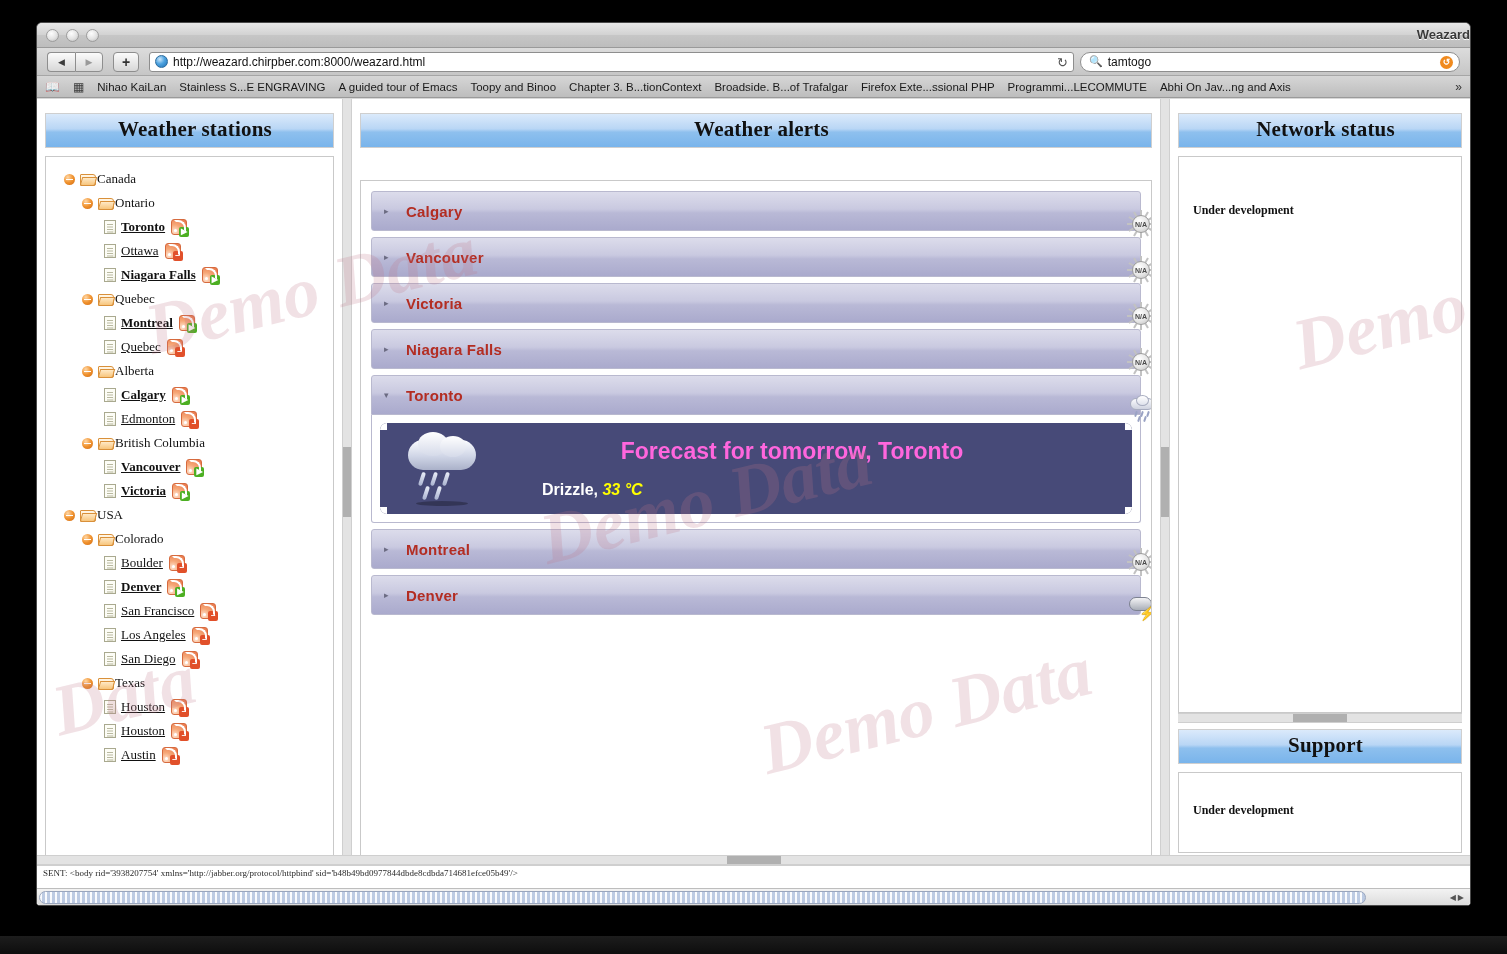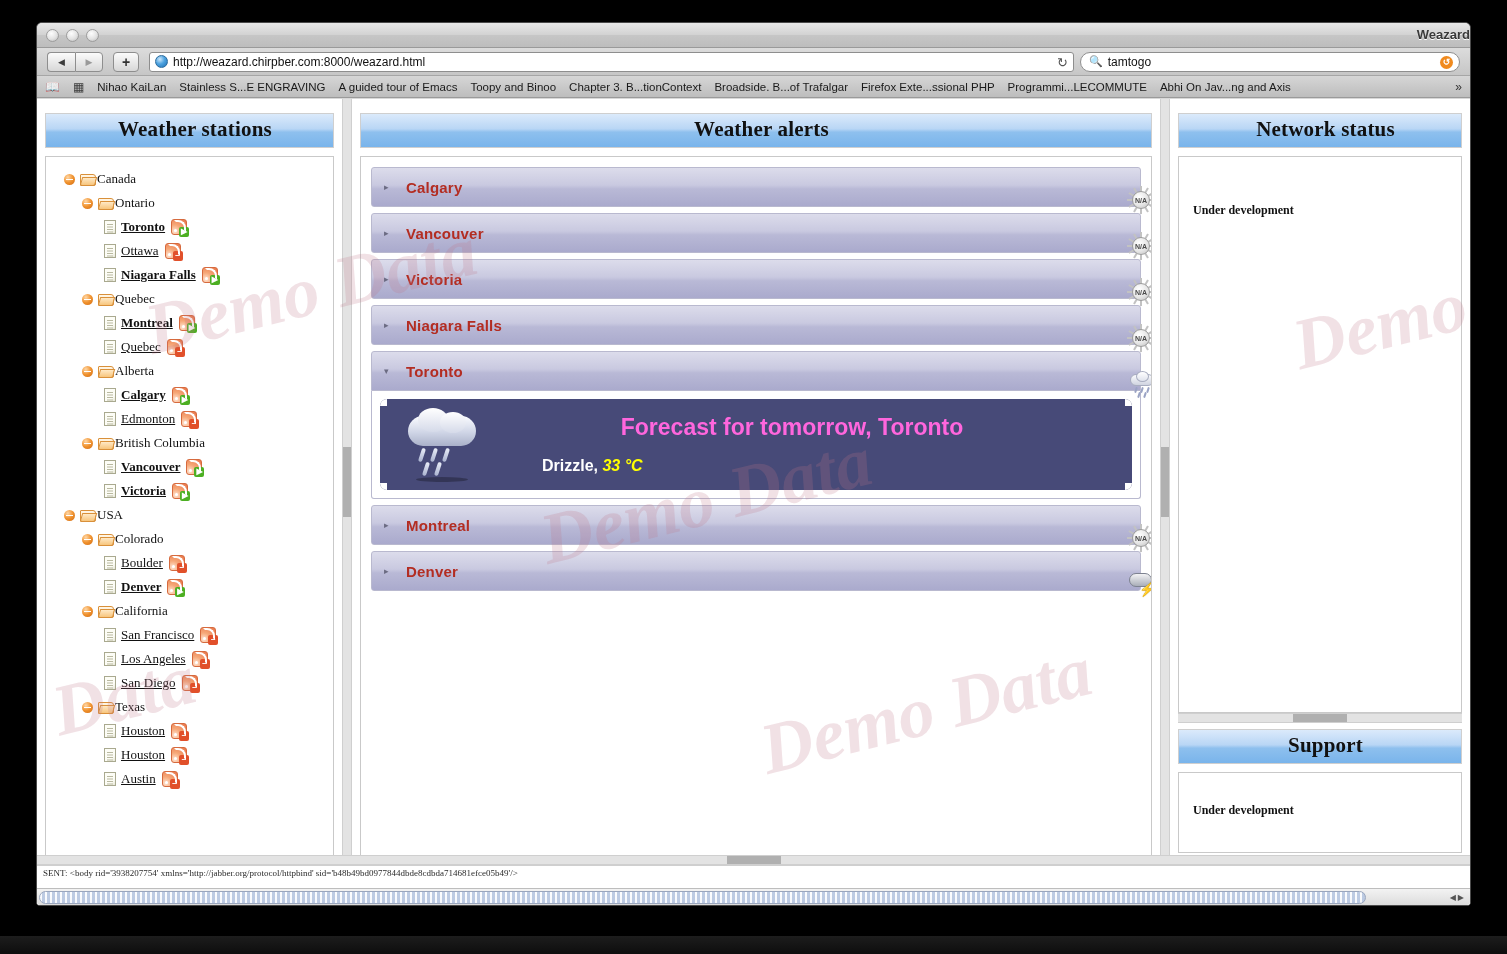--- a/index.html
+++ b/index.html
@@ -140,21 +140,21 @@
 
   .columns {
     position: absolute;
     left: 0; right: 0; top: 0; bottom: 40px;
     display: flex;
     z-index: 2;
   }
 
   .col { position: relative; height: 100%; padding: 14px 8px 8px 8px; display: flex; flex-direction: column; }
   .col-left   { width: 305px; }
-  .col-center { flex: 1; }
+  .col-center { flex: 1; gap: 24px; }
   .col-right  { width: 300px; }
 
   .splitter {
     width: 10px; height: 100%;
     background: #e3e3e3;
     border-left: 1px solid #cfcfcf; border-right: 1px solid #cfcfcf;
     position: relative; flex: none;
   }
   .splitter .grip {
     position: absolute; left: 0; right: 0; top: 50%;
@@ -641,25 +641,20 @@
                 <span class="rss">
                   <span class="badge red">−</span>
                 </span>
               </div>
               <div class="tnode lvl2">
                 <span class="doc"></span>
                 <span class="tlabel sub">Denver</span>
                 <span class="rss">
                   <span class="badge green">▶</span>
                 </span>
-              </div>
-              <div class="tnode lvl1">
-                <span class="toggle"></span>
-                <span class="folder"></span>
-                <span>California</span>
               </div>
               <div class="tnode lvl2">
                 <span class="doc"></span>
                 <span class="tlabel">San Francisco</span>
                 <span class="rss">
                   <span class="badge red">−</span>
                 </span>
               </div>
               <div class="tnode lvl2">
                 <span class="doc"></span>

